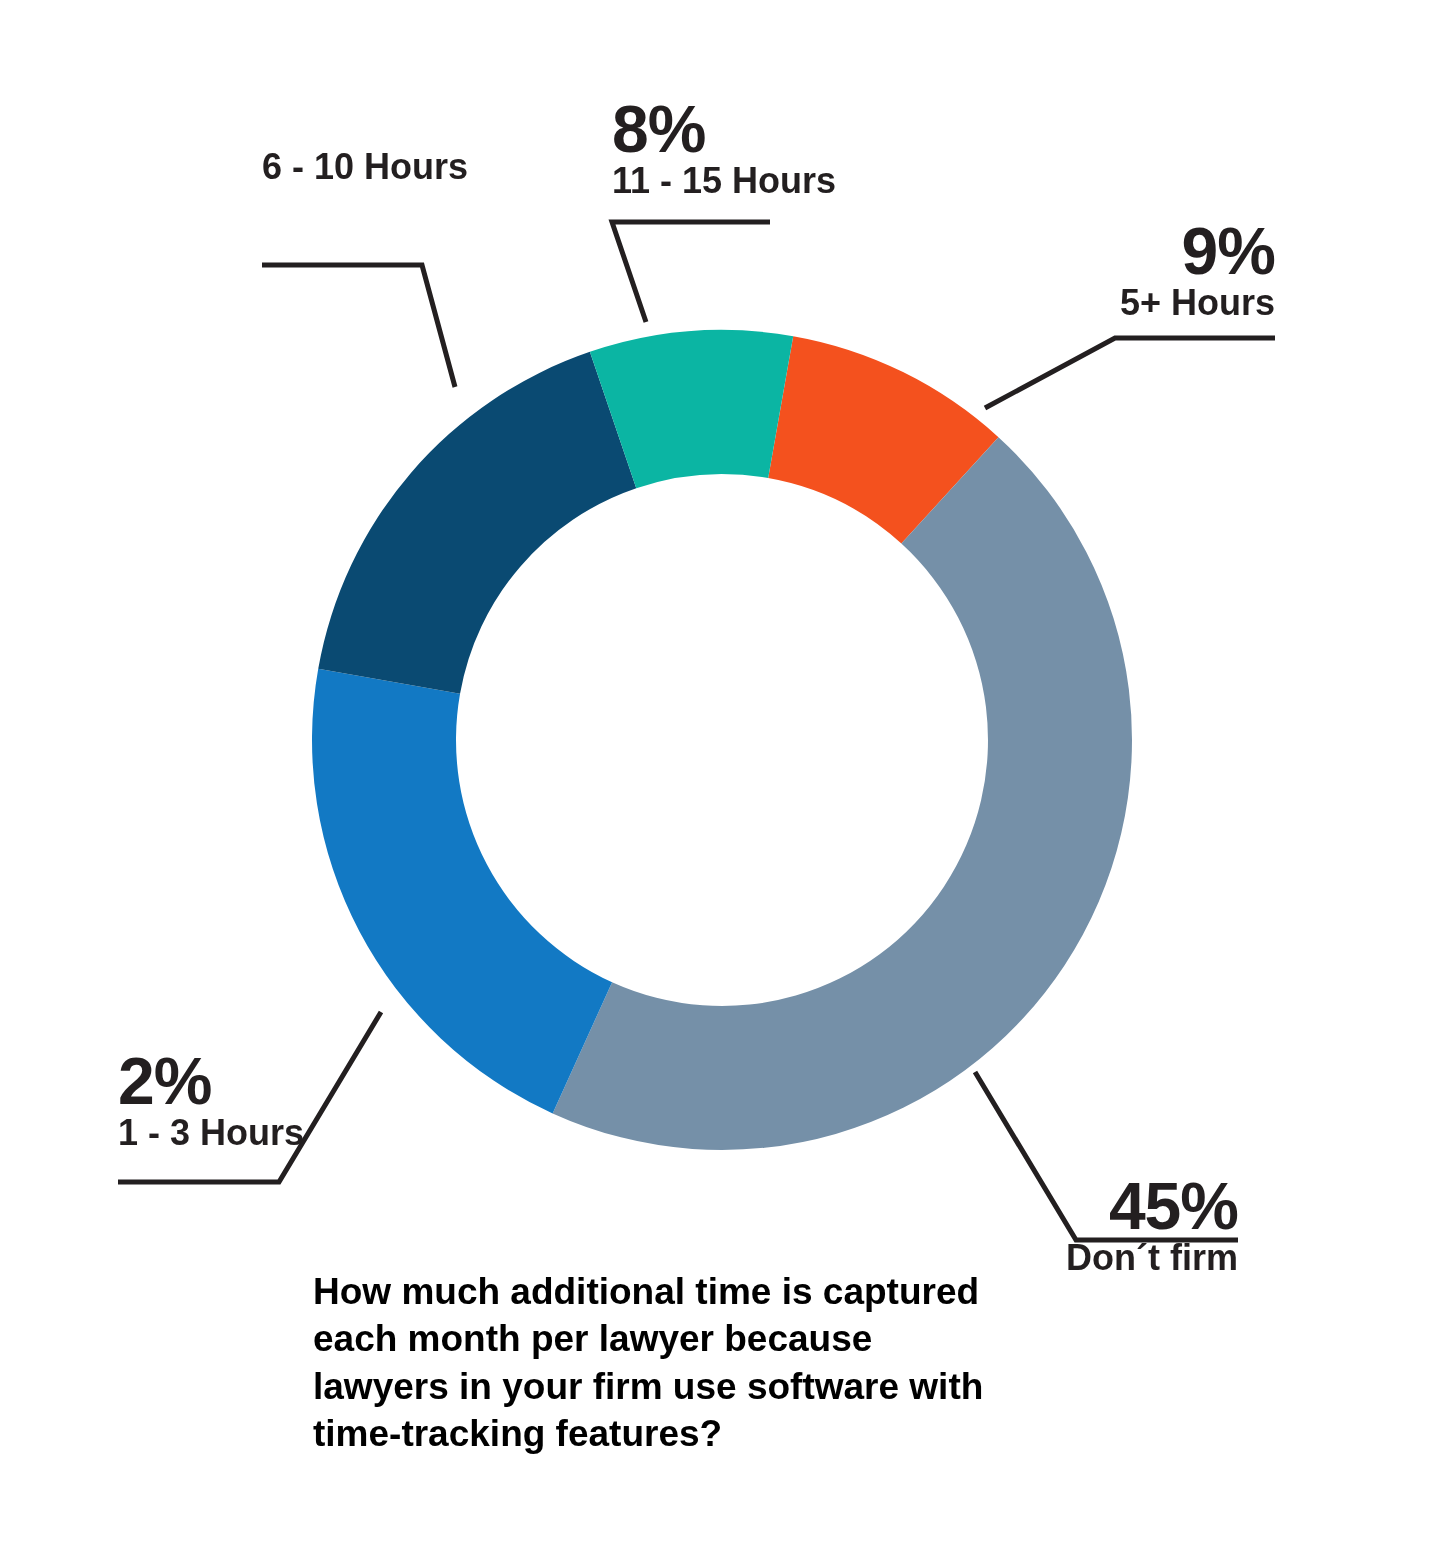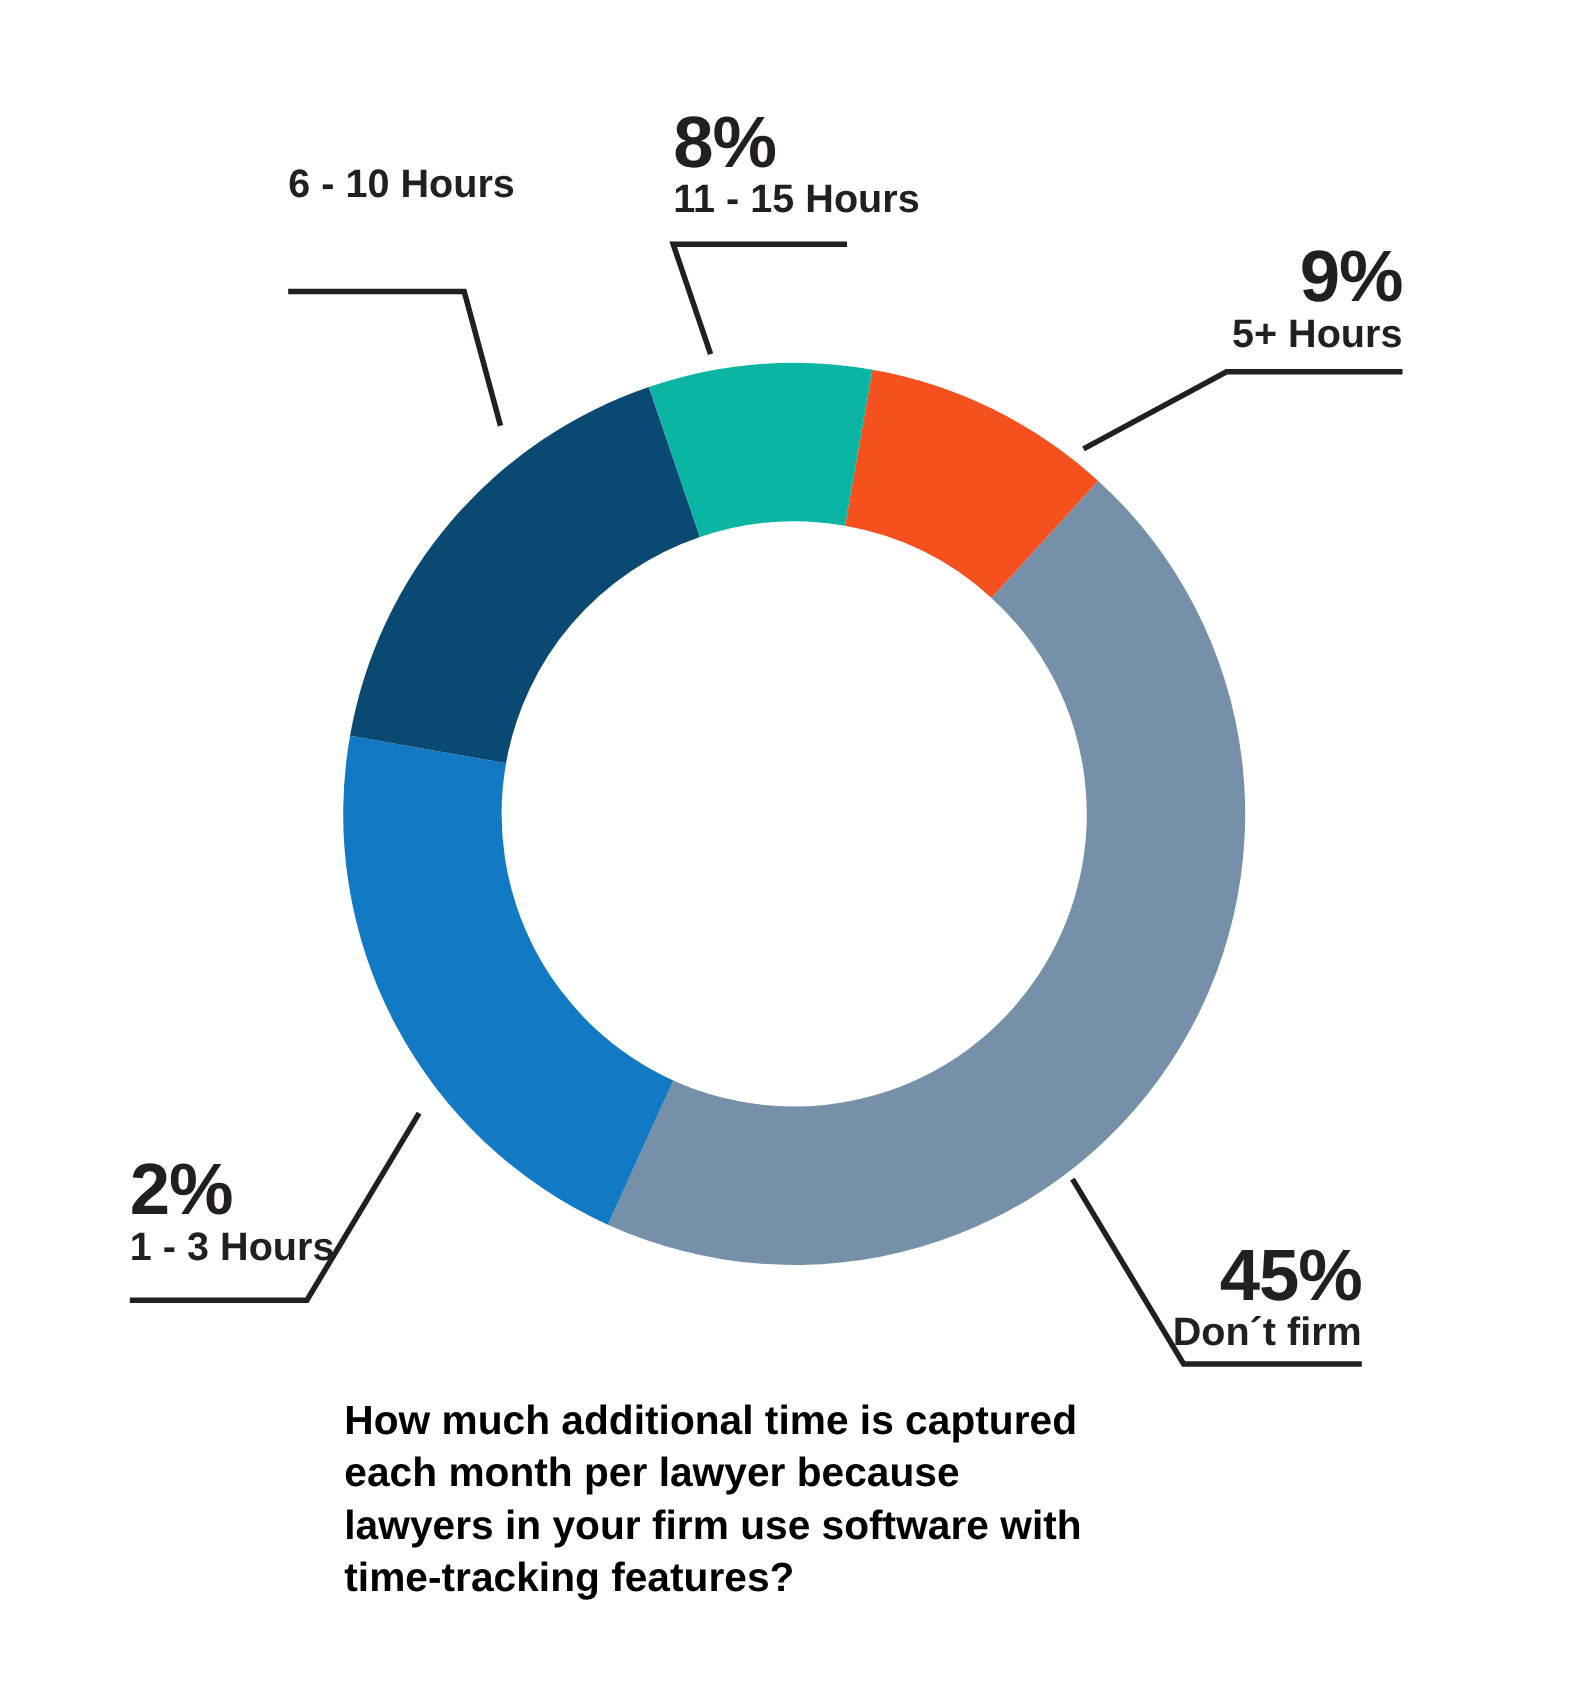--- a/index.html
+++ b/index.html
@@ -32,21 +32,21 @@
     display:block;
     font-weight:700;
   }
   .lbl.right .pct, .lbl.right .cat{text-align:right;}
   .lbl.left .pct, .lbl.left .cat{text-align:left;}
 
   
   #lbl-6-10   {left:262px;  top:147px;}
   #lbl-11-15  {left:612px;  top:98px;}
   #lbl-15plus {left:975px;  top:220px; width:300px;}
-  #lbl-45     {left:938px;  top:1128px; width:300px;}
+  #lbl-45     {left:938px;  top:1175px; width:300px;}
   #lbl-1-5    {left:118px;  top:1050px;}
 
   #caption{
     position:absolute;
     left:313px;
     top:1268px;
     width:690px;
     font-size:37px;
     line-height:1.28;
     font-weight:bold;

